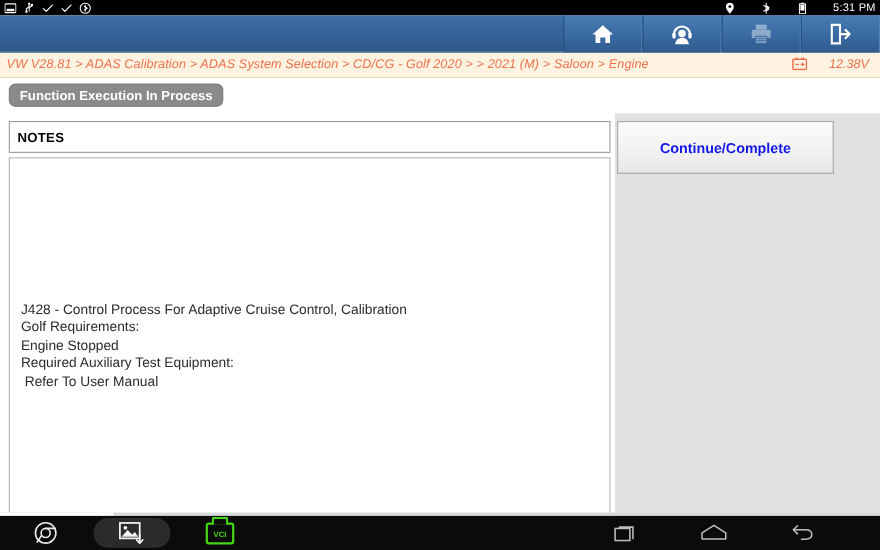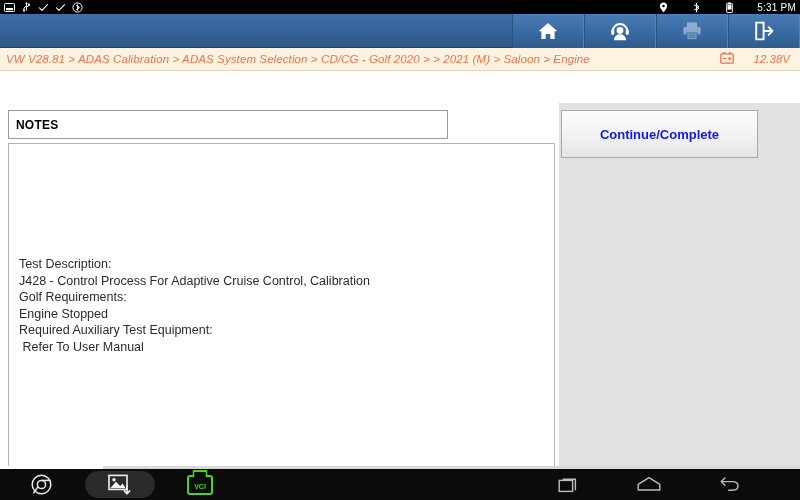--- a/index.html
+++ b/index.html
@@ -59,21 +59,21 @@
     position:absolute; left:8px; top:5px; height:21px;
     background:#8a8a8a; border:1px solid #7a7a7a; border-radius:6px;
     color:#ffffff; font-size:12px; font-weight:bold;
     display:flex; align-items:center; padding:0 9px; white-space:nowrap;
   }
 
   
   .main { position:absolute; left:0; top:103px; width:800px; height:365px; background:#ffffff; }
 
   .notes-head {
-    position:absolute; left:8px; top:7px; width:440px; height:29px;
+    position:absolute; left:8px; top:7px; width:547px; height:29px;
     background:#ffffff; border:1px solid #9a9a9a;
     display:flex; align-items:center; padding-left:7px;
   }
   .notes-head span { font-size:12px; font-weight:bold; color:#000000; letter-spacing:.2px; }
 
   .notes-body {
     position:absolute; left:8px; top:40px; width:547px; height:325px;
     background:#ffffff; border:1px solid #b4b4b4;
     padding:8px 10px; overflow:hidden;
   }
@@ -230,30 +230,32 @@
             <rect x="0.8" y="1.9" width="12.4" height="9.3" rx="1" fill="none" stroke="#f0714e" stroke-width="1.3"></rect>
             <rect x="3" y="6" width="3.4" height="1.1" fill="#f0714e"></rect>
             <rect x="8" y="6" width="3.4" height="1.1" fill="#f0714e"></rect>
             <rect x="9.15" y="4.9" width="1.1" height="3.4" fill="#f0714e"></rect>
           </svg>
       </span>
       <span>12.38V</span>
     </div>
   </div>
 
+  <div class="titlewrap">
+    <div class="pill">Function Execution In Process</div>
+  </div>
 
   <div class="main">
 
     <div class="notes-head">
       <span>NOTES</span>
     </div>
 
     <div class="notes-body">
       <div class="notes-lines">
-        <div>Test Description:</div>
         <div>J428 - Control Process For Adaptive Cruise Control, Calibration</div>
         <div>Golf Requirements:</div>
         <div>Engine Stopped</div>
         <div>Required Auxiliary Test Equipment:</div>
         <div> Refer To User Manual</div>
       </div>
     </div>
 
     <div class="rightpanel">
       <div class="cbtn">Continue/Complete</div>

